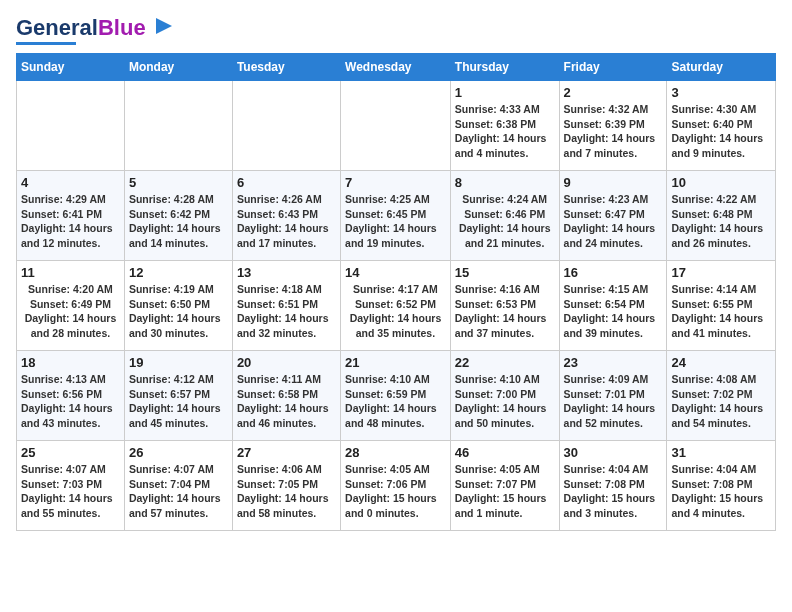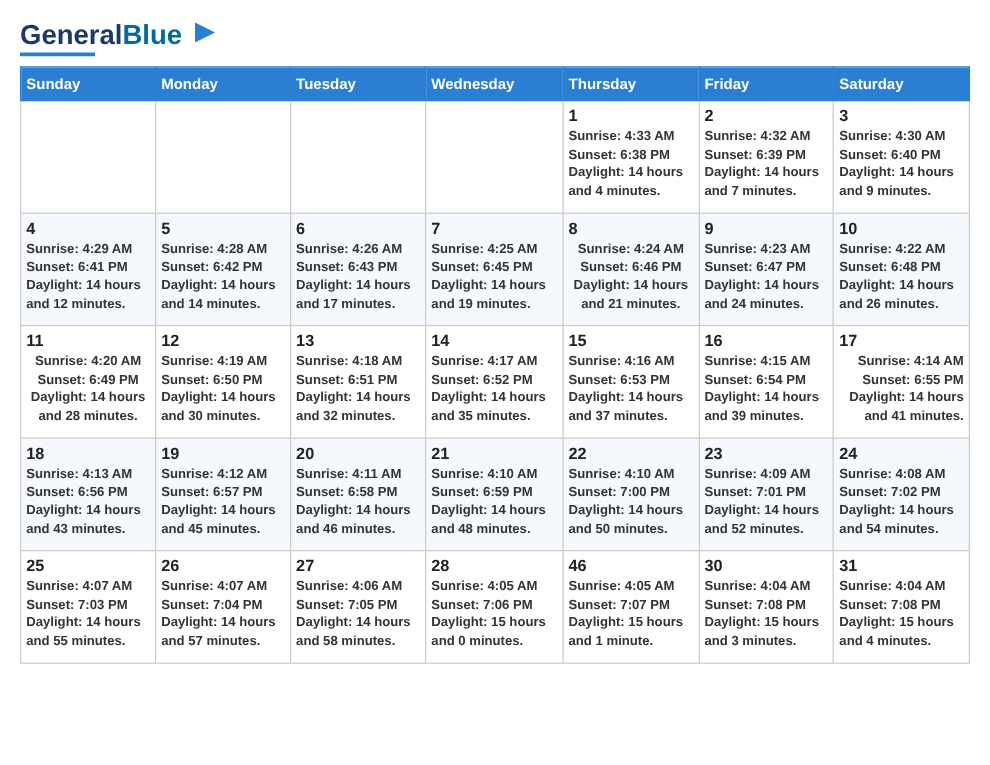--- a/index.html
+++ b/index.html
@@ -21,21 +21,21 @@
       flex-direction: column;
       align-items: flex-start;
     }
     .logo-text {
       font-size: 22px;
       font-weight: bold;
       color: #1a3a6b;
       line-height: 1;
     }
     .logo-text span.blue-part {
-      color: #0369a1;
+      color: #a21caf;
     }
     .logo-line {
       width: 60px;
       height: 3px;
       background: #2a7fd4;
       margin-top: 2px;
     }
     .title-area {
       text-align: right;
     }
@@ -221,42 +221,42 @@
         </td>
         <td>
           <span class="day-num">13</span>
           <div class="day-info" style="white-space: pre-line;">Sunrise: 4:18 AM
 Sunset: 6:51 PM
 Daylight: 14 hours
 and 32 minutes.</div>
         </td>
         <td>
           <span class="day-num">14</span>
-          <div class="day-info" style="white-space: pre-line;">Sunrise: 4:17 AM
+          <div class="day-info" style="white-space: pre-line; text-align: center;">Sunrise: 4:17 AM
 Sunset: 6:52 PM
 Daylight: 14 hours
 and 35 minutes.</div>
         </td>
         <td>
           <span class="day-num">15</span>
           <div class="day-info" style="white-space: pre-line;">Sunrise: 4:16 AM
 Sunset: 6:53 PM
 Daylight: 14 hours
 and 37 minutes.</div>
         </td>
         <td>
           <span class="day-num">16</span>
           <div class="day-info" style="white-space: pre-line;">Sunrise: 4:15 AM
 Sunset: 6:54 PM
 Daylight: 14 hours
 and 39 minutes.</div>
         </td>
         <td>
           <span class="day-num">17</span>
-          <div class="day-info" style="white-space: pre-line; text-align: right;">Sunrise: 4:14 AM
+          <div class="day-info" style="white-space: pre-line;">Sunrise: 4:14 AM
 Sunset: 6:55 PM
 Daylight: 14 hours
 and 41 minutes.</div>
         </td>
       </tr>
       <tr>
         <td>
           <span class="day-num">18</span>
           <div class="day-info" style="white-space: pre-line;">Sunrise: 4:13 AM
 Sunset: 6:56 PM

